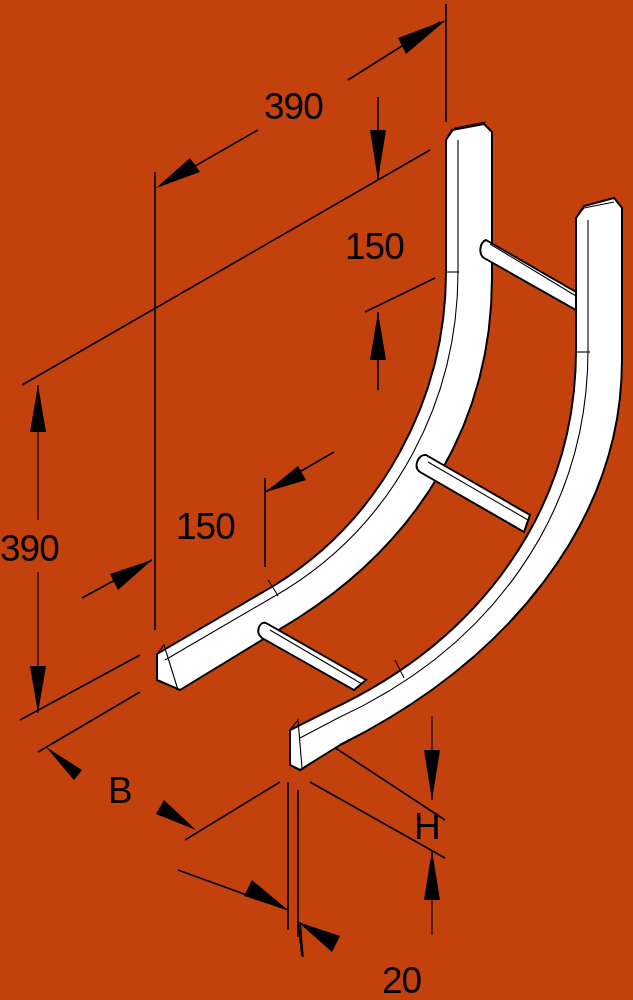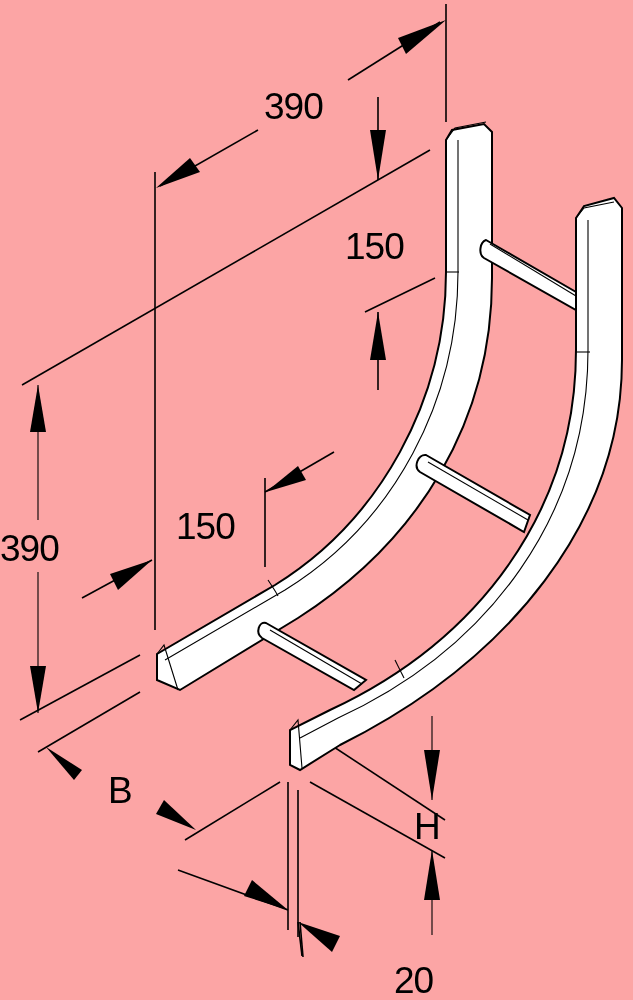--- a/index.html
+++ b/index.html
@@ -1,16 +1,16 @@
 <!DOCTYPE html>
 <html><head>
 <meta charset="utf-8">
 <style>
   html, body { margin: 0; padding: 0; background: #ffffff; }
-  #canvas { position: relative; width: 633px; height: 1000px; overflow: hidden; background: #fca5a5; text-align: center; }
+  #canvas { position: relative; width: 633px; height: 1000px; overflow: hidden; background: #c2410c; text-align: center; }
   svg { position: absolute; left: 0; top: 0; }
   .ln { stroke: #000; stroke-width: 1.6; fill: none; }
   .thin { stroke: #000; stroke-width: 1.1; fill: none; }
   .part { stroke: #000; stroke-width: 2; fill: #fff; }
   .arr { fill: #000; stroke: none; }
   .lbl { position: absolute; font-family: "Liberation Sans", sans-serif; font-size: 37px; color: #000; line-height: 1; letter-spacing: -1px; }
 </style>
 </head>
 <body>
 
@@ -105,14 +105,14 @@
       <line class="thin" x1="270" y1="630" x2="362" y2="684"></line>
     </g>
   </svg>
 
   <span class="lbl" style="left:264px; top:88px;">390</span>
   <span class="lbl" style="left:345px; top:228px;">150</span>
   <span class="lbl" style="left:0px; top:530px;">390</span>
   <span class="lbl" style="left:176px; top:508px;">150</span>
   <span class="lbl" style="left:108px; top:772px;">B</span>
   <span class="lbl" style="left:414px; top:808px;">H</span>
-  <span class="lbl" style="left:382px; top:962px;margin-left:12px;">20</span>
+  <span class="lbl" style="left:382px; top:962px;">20</span>
 </div>
 
 </body></html>

